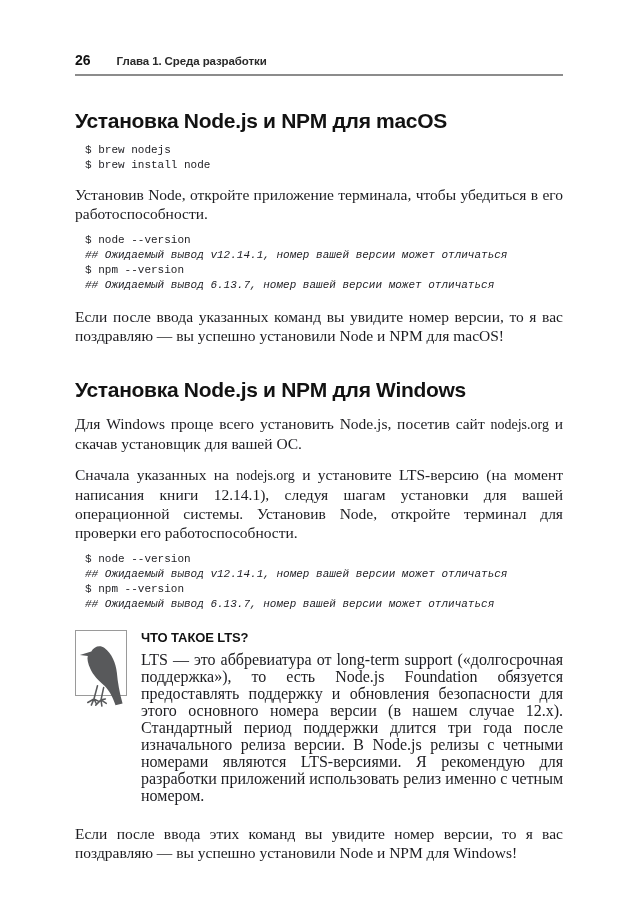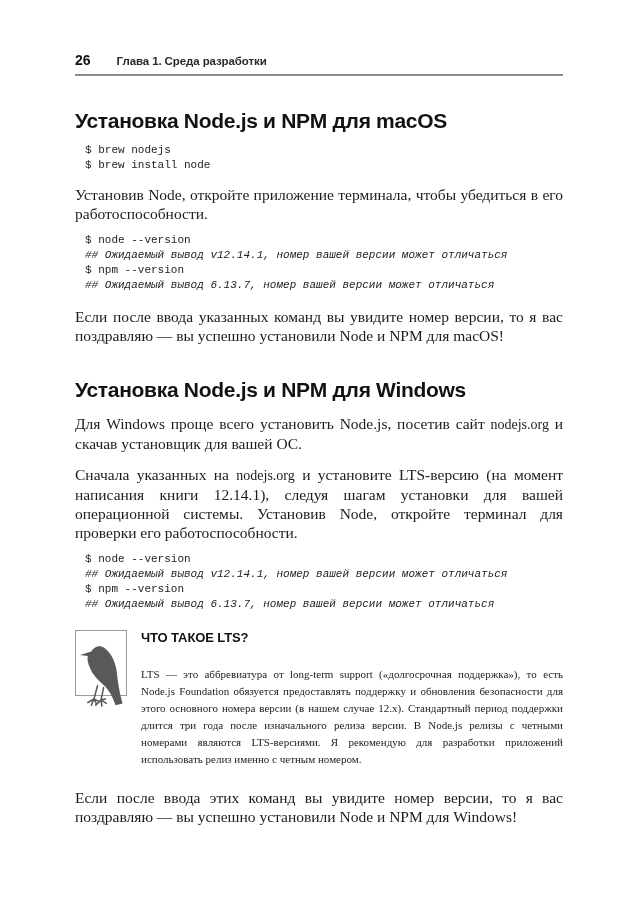--- a/index.html
+++ b/index.html
@@ -34,21 +34,21 @@
   .code .it { font-style:italic; }
   .code-line { white-space:pre; }
 
   
   .note { display:flex; margin-top:18px; }
   .note-icon-col { width:52px; flex:0 0 52px; margin-right:14px; }
   .note-icon-frame { width:52px; height:66px; border:1px solid #9a9a9a; position:relative; background:#fff; }
   .note-icon-frame svg { position:absolute; left:3px; top:4px; overflow:visible; }
   .note-text-col { flex:1; }
   .note-title { font-family:"Liberation Sans", sans-serif; font-weight:700; font-size:13px; letter-spacing:-0.1px; color:#121212; }
-  .note-body { font-size:11px; line-height:17px; text-align:justify; margin-top:21px; hyphens:auto; -webkit-hyphens:auto; }
+  .note-body { font-size:16px; line-height:17px; text-align:justify; margin-top:6px; hyphens:auto; -webkit-hyphens:auto; }
 </style>
 </head>
 <body>
 
 <div class="page">
 
   <div class="running-head">
     <span class="page-number">26</span>
     <span class="chapter-title">Глава 1. Среда разработки</span>
   </div>

